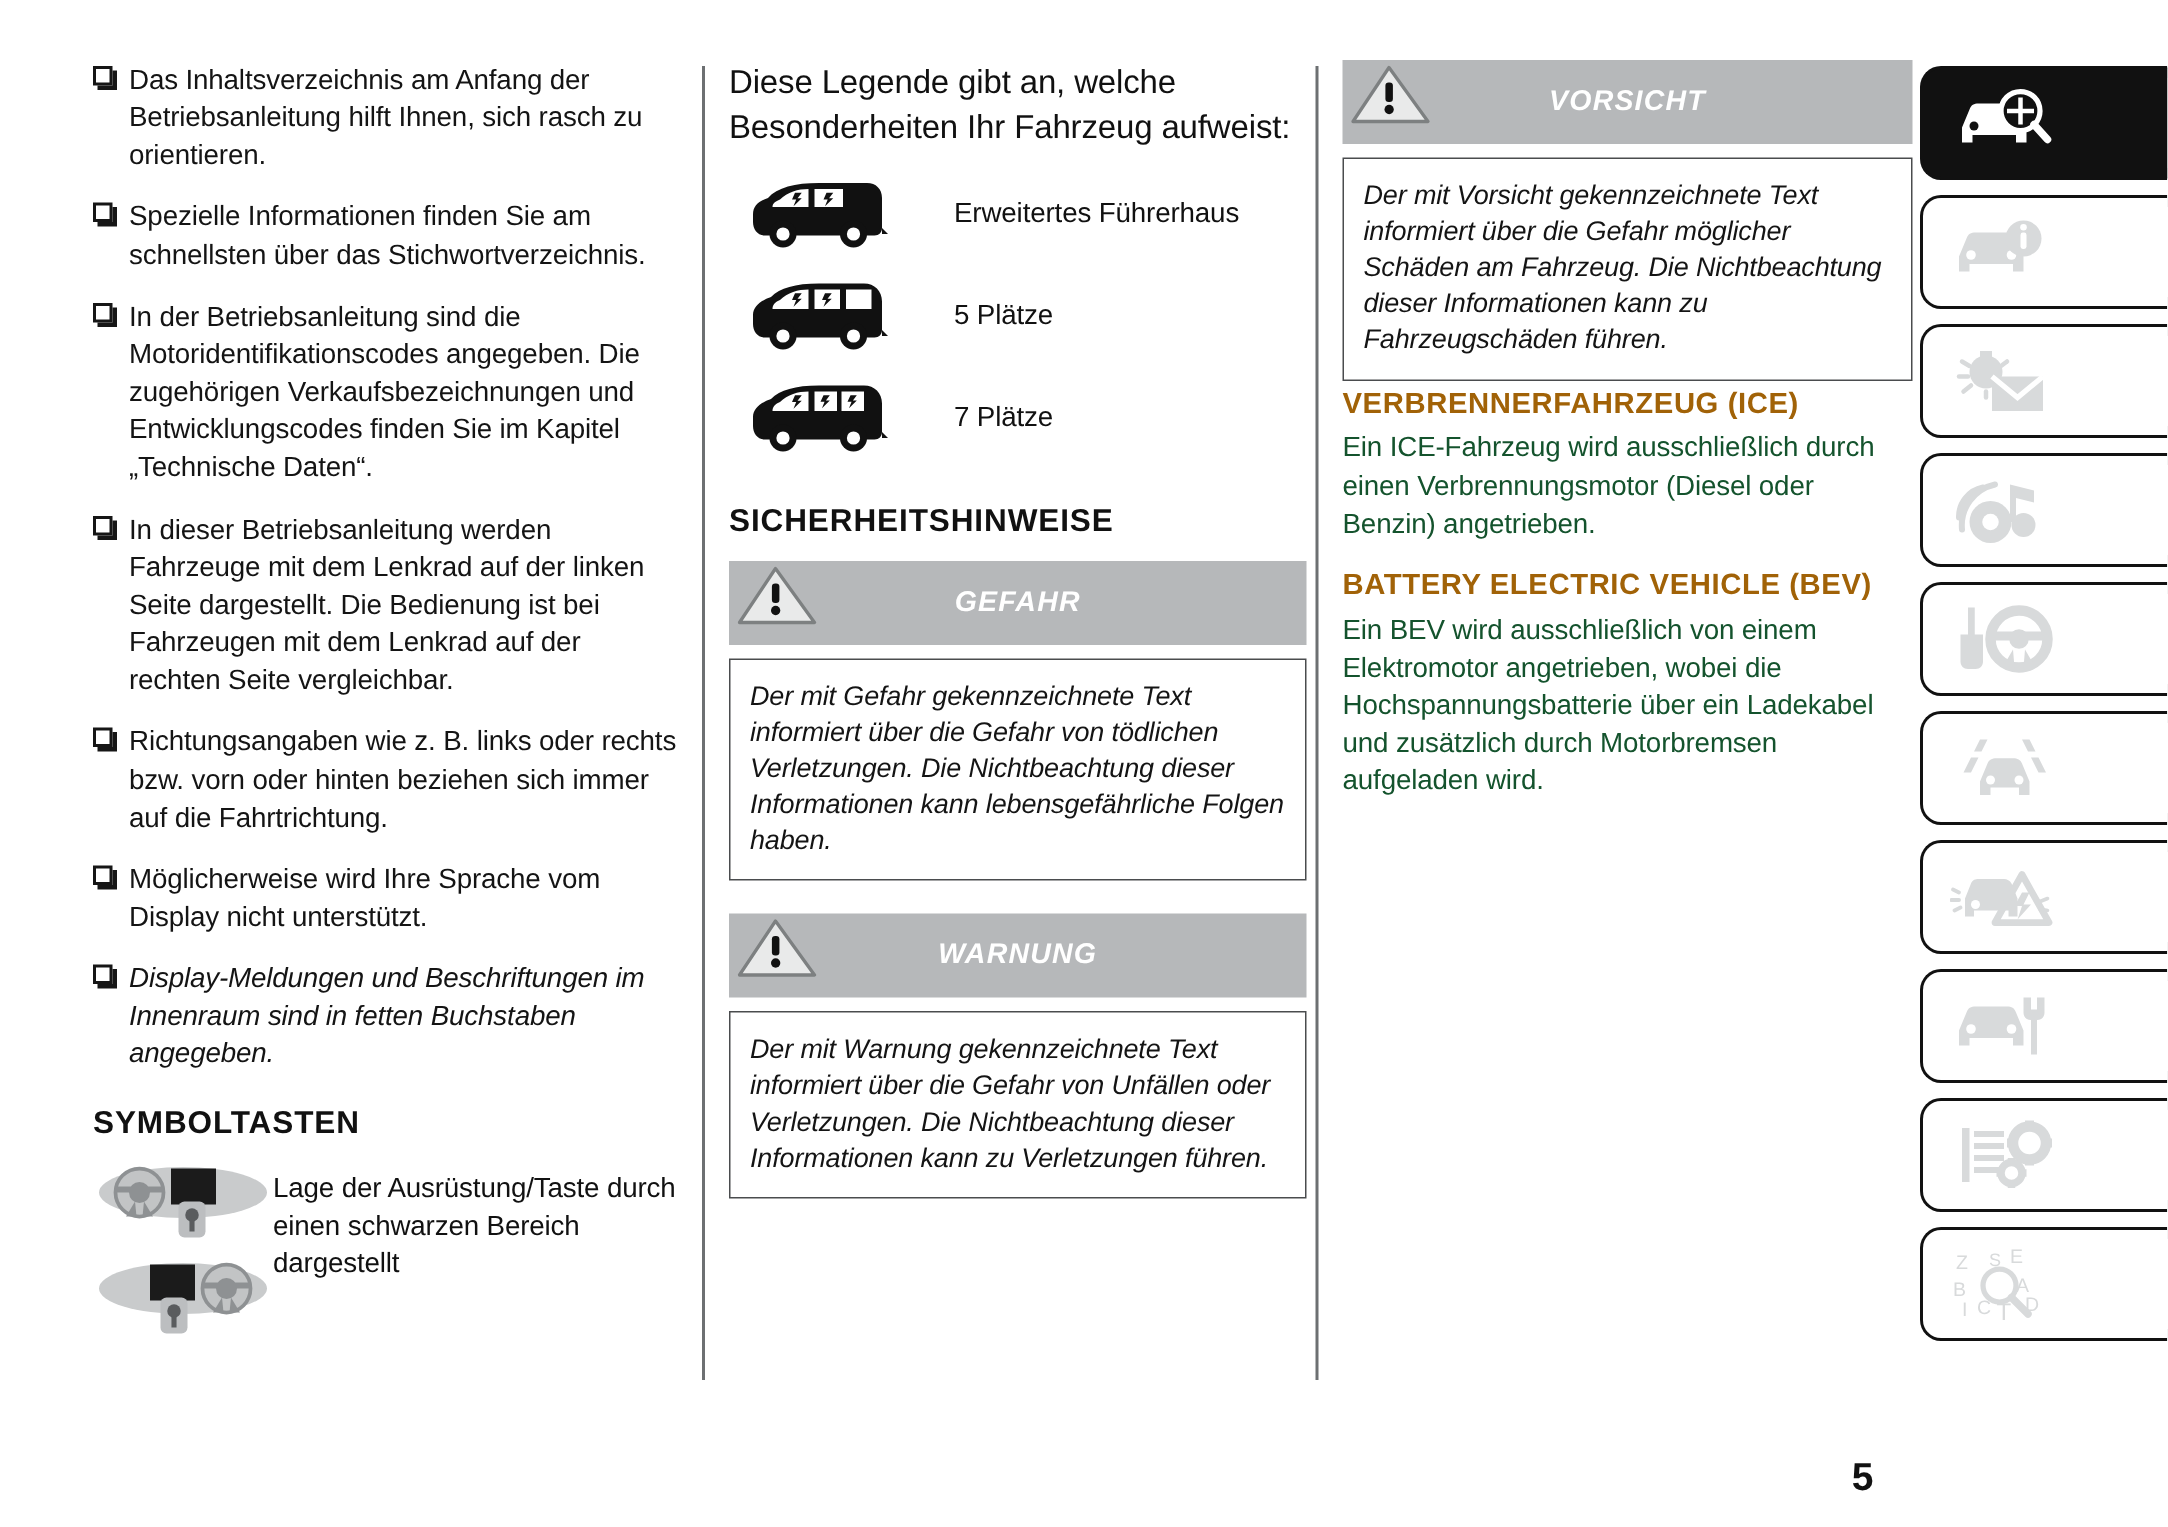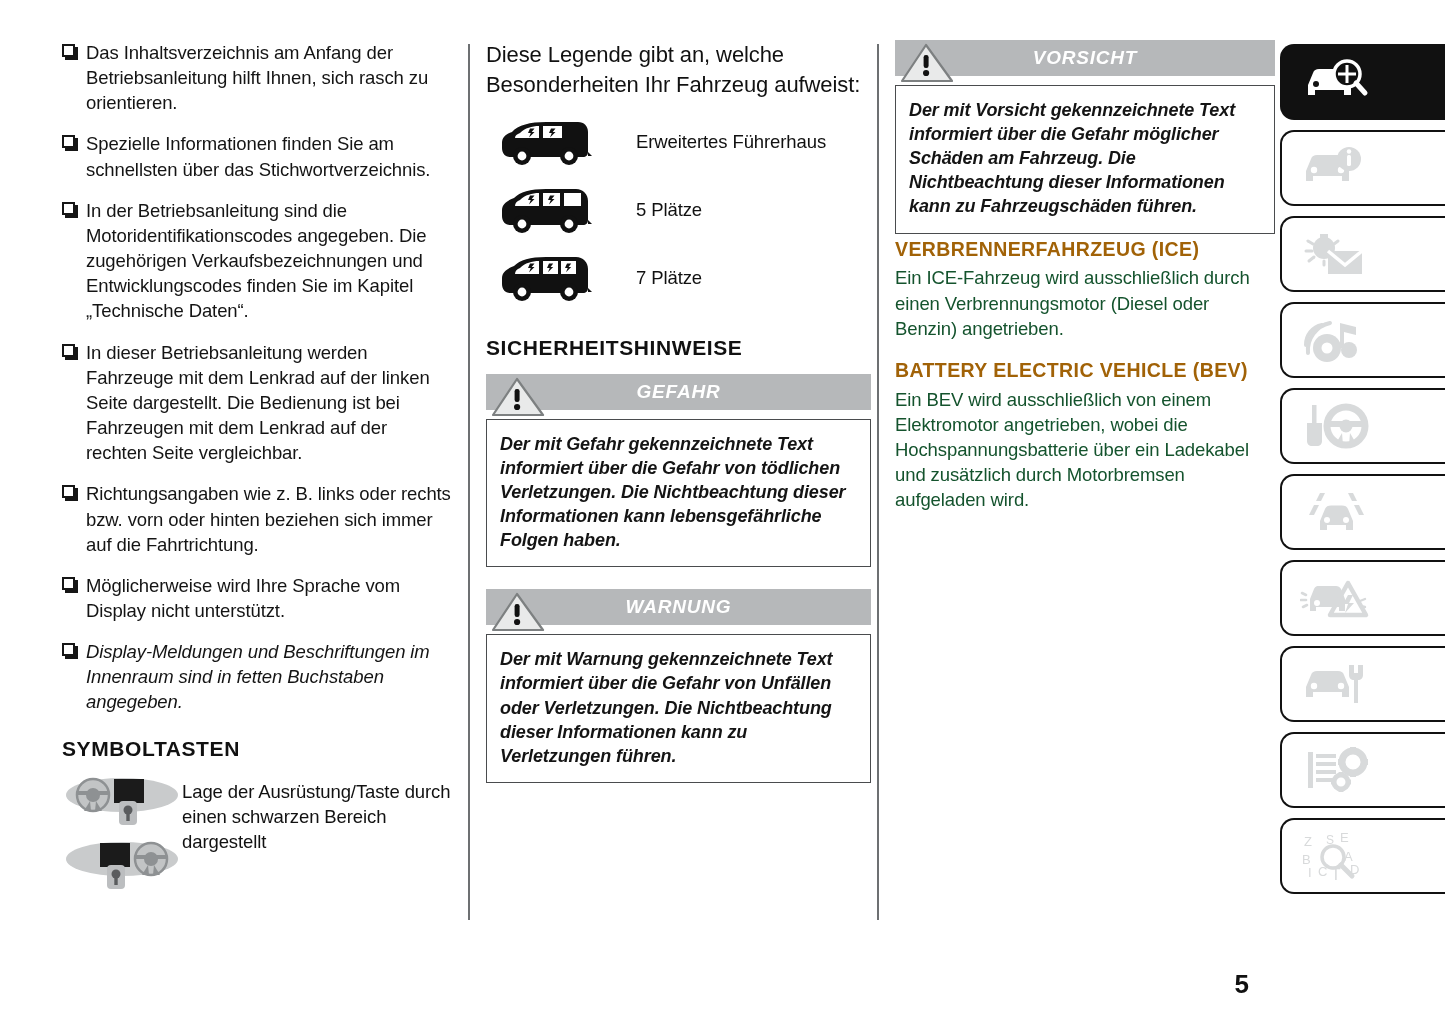--- a/index.html
+++ b/index.html
@@ -109,42 +109,41 @@
   .legend-label {
     font-size: 18.5px;
     line-height: 1.3;
     letter-spacing: -0.1px;
   }
 
   
   .hazard { margin-top: 14px; }
   .hazard-bar {
     position: relative;
-    height: 36px;
+    height: 56px;
     background: #b6b8ba;
     display: flex;
     align-items: center;
     justify-content: center;
   }
   .hazard-bar .tri-wrap {
     position: absolute;
     left: 4px; top: 2px;
   }
   .hazard-title {
     font-size: 19px;
     font-weight: bold;
     font-style: italic;
     color: #ffffff;
     letter-spacing: 0.8px;
   }
   .hazard-body {
     border: 1.6px solid #4a4c4e;
     padding: 12px 13px 14px 13px;
     margin-top: 9px;
-    font-weight: bold;
   }
   .hazard-body p {
     font-size: 18px;
     font-style: italic;
     line-height: 1.34;
     letter-spacing: -0.1px;
     color: #141414;
   }
 
   

